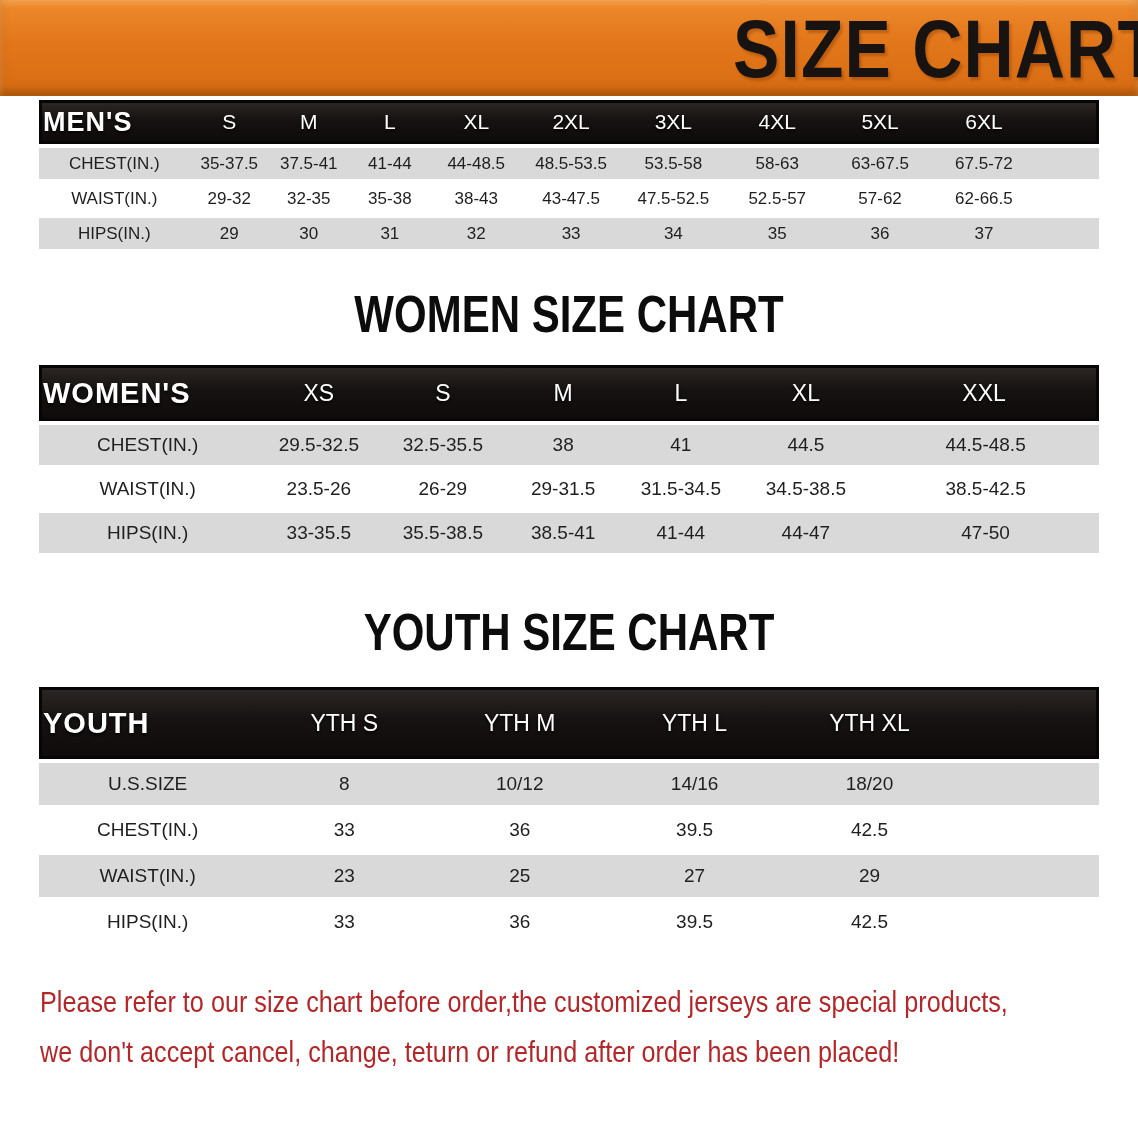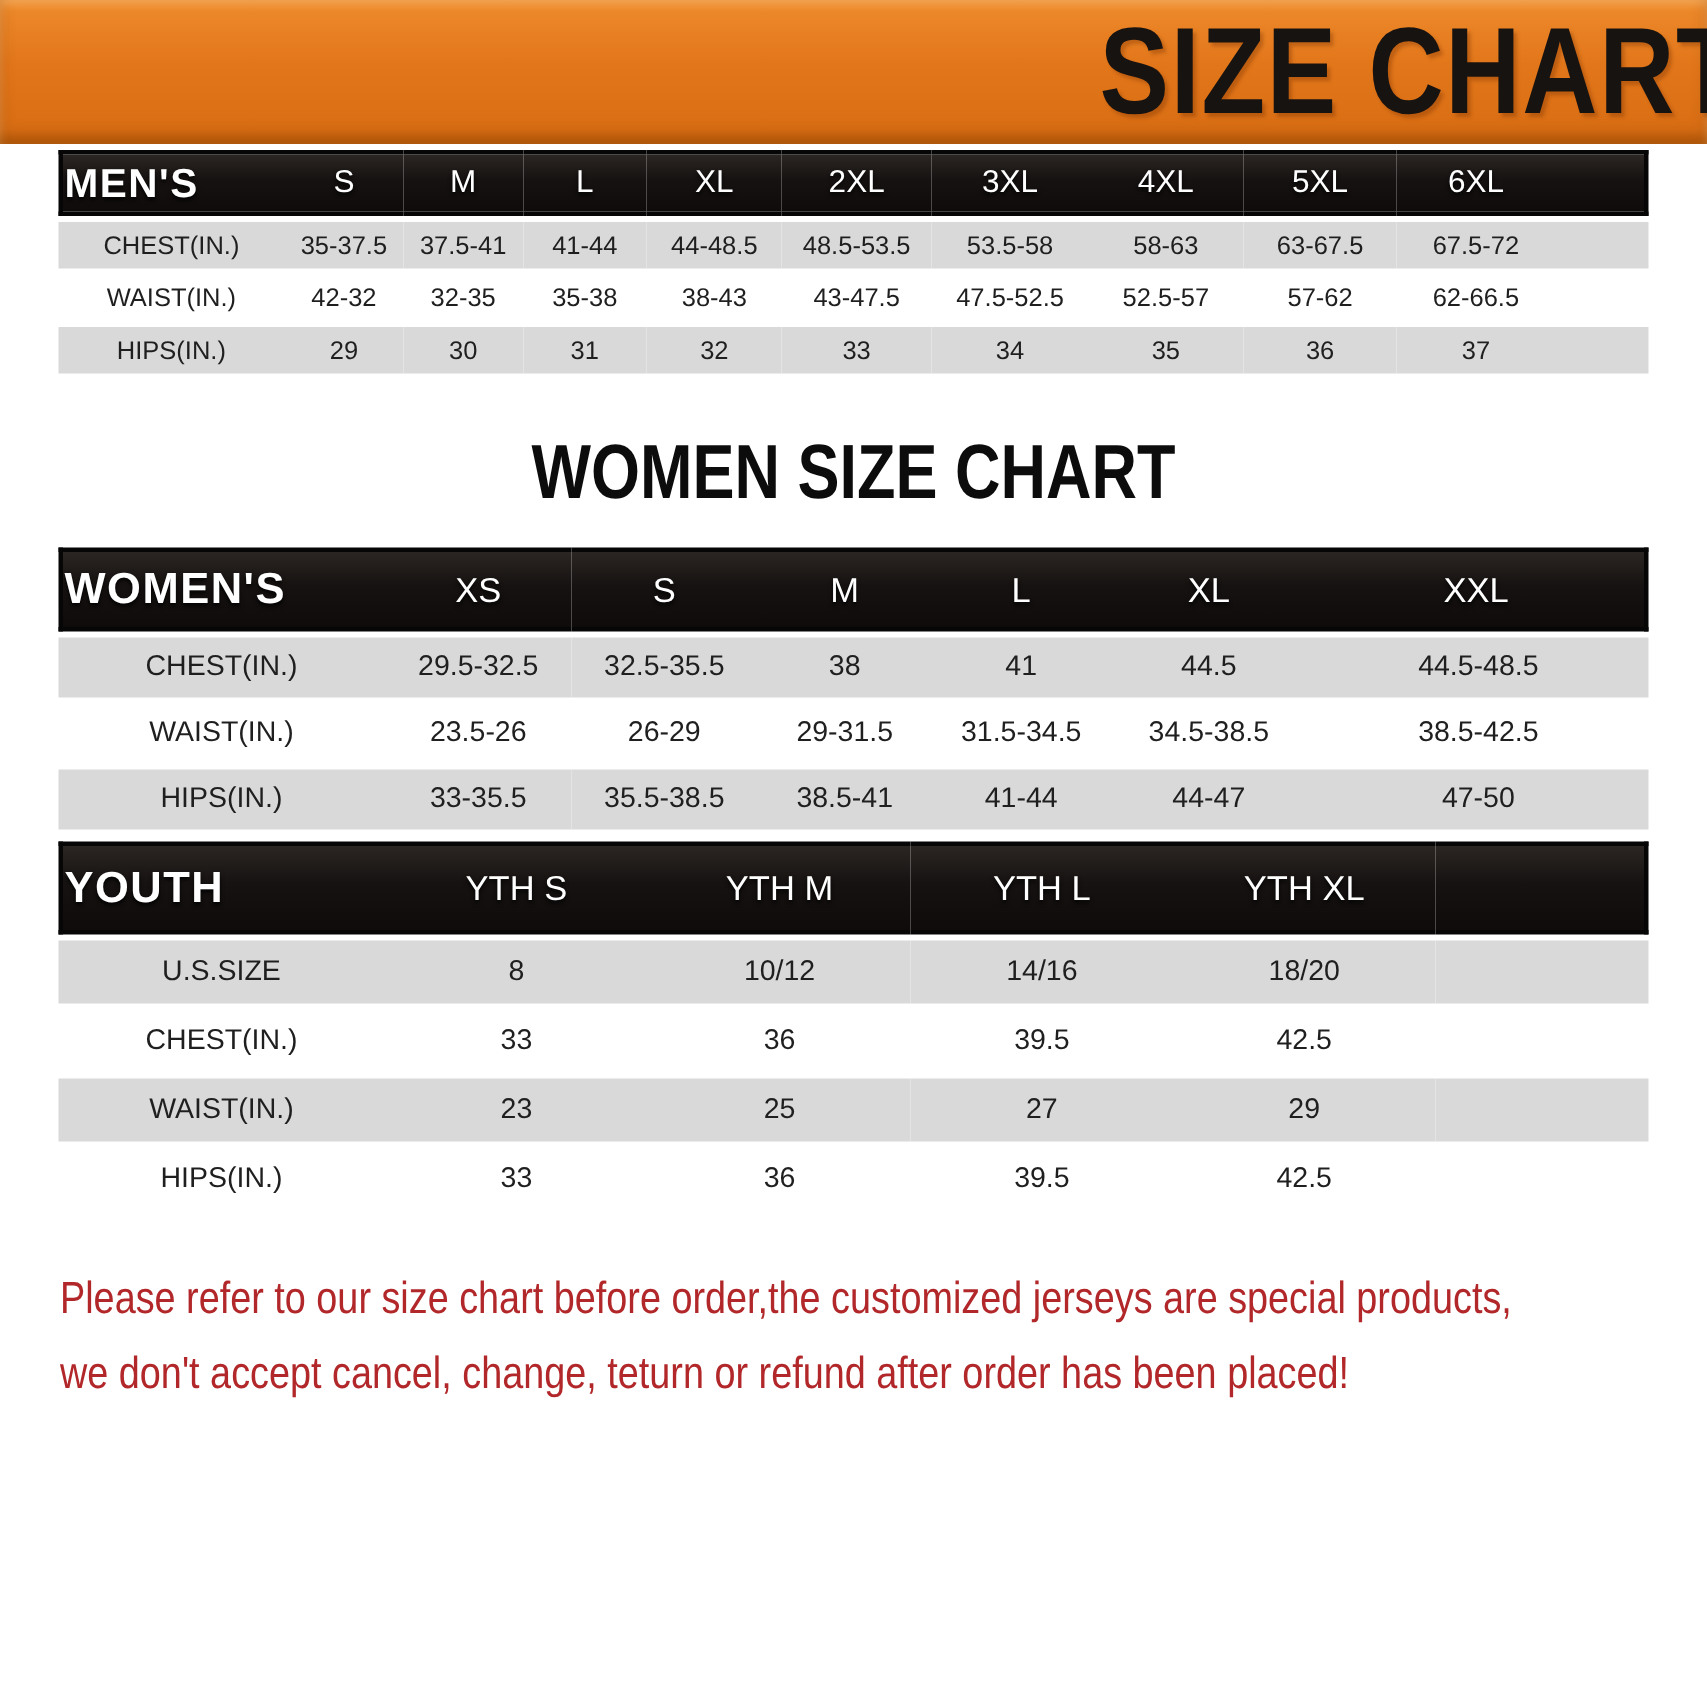--- a/index.html
+++ b/index.html
@@ -57,21 +57,21 @@
   .size-table tbody tr:nth-child(odd)  { background:var(--rowalt,#d9d9d9); }
   .size-table tbody tr:nth-child(even) { background:#ffffff; }
   .size-table td { text-align:center; color:#1f1f1f; vertical-align:middle; }
 
   .t-men   th { height:44px; font-size:21px; }
   .t-men   th:first-child { font-size:27px; }
   .t-men   td { height:31px; font-size:17px; }
   .t-women th { height:56px; font-size:23px; }
   .t-women th:first-child { font-size:29px; }
   .t-women td { height:40px; font-size:19px; }
-  .t-youth th { height:62px; font-size:23px; }
+  .t-youth th { height:72px; font-size:23px; }
   .t-youth th:first-child { font-size:29px; }
   .t-youth td { height:42px; font-size:19px; }
 
   
   .t-men col:nth-child(1){width:14.2%} .t-men col:nth-child(2){width:7.5%}
   .t-men col:nth-child(3){width:7.5%}  .t-men col:nth-child(4){width:7.8%}
   .t-men col:nth-child(5){width:8.5%}  .t-men col:nth-child(6){width:9.4%}
   .t-men col:nth-child(7){width:9.9%}  .t-men col:nth-child(8){width:9.7%}
   .t-men col:nth-child(9){width:9.7%}  .t-men col:nth-child(10){width:9.9%}
   .t-men col:nth-child(11){width:5.9%}
@@ -140,21 +140,21 @@
           <td>44-48.5</td>
           <td>48.5-53.5</td>
           <td>53.5-58</td>
           <td>58-63</td>
           <td>63-67.5</td>
           <td>67.5-72</td>
           <td></td>
         </tr>
         <tr>
           <td>WAIST(IN.)</td>
-          <td>42-32</td>
+          <td>29-32</td>
           <td>32-35</td>
           <td>35-38</td>
           <td>38-43</td>
           <td>43-47.5</td>
           <td>47.5-52.5</td>
           <td>52.5-57</td>
           <td>57-62</td>
           <td>62-66.5</td>
           <td></td>
         </tr>
@@ -226,20 +226,23 @@
           <td>38.5-41</td>
           <td>41-44</td>
           <td>44-47</td>
           <td>47-50</td>
         </tr>
       </tbody>
     </table>
 </section>
 
 <section class="sec-youth">
+  <h2 class="section-heading">
+    <span class="heading-stretch">YOUTH SIZE CHART</span>
+  </h2>
   <table class="size-table t-youth">
     <colgroup>
         <col>
         <col>
         <col>
         <col>
         <col>
         <col>
       </colgroup>
   <thead>

